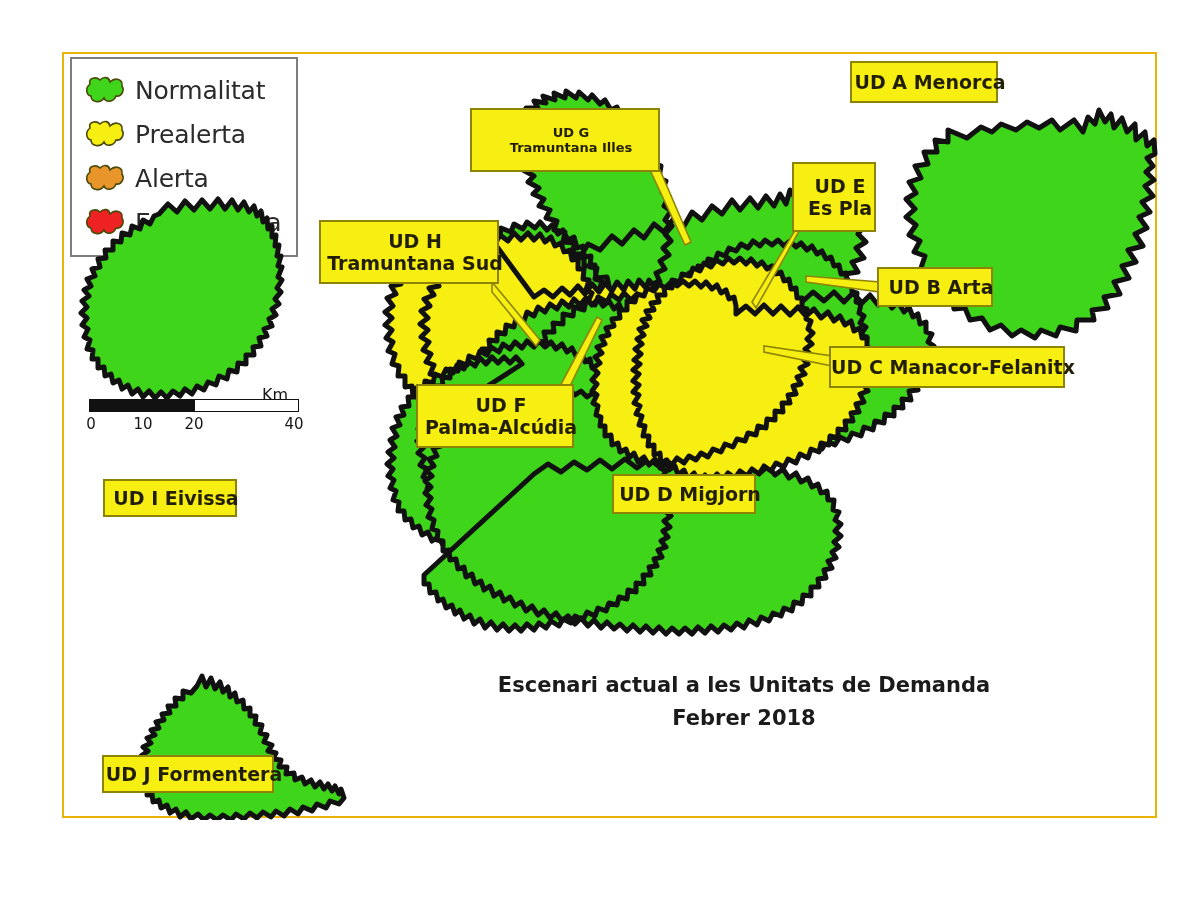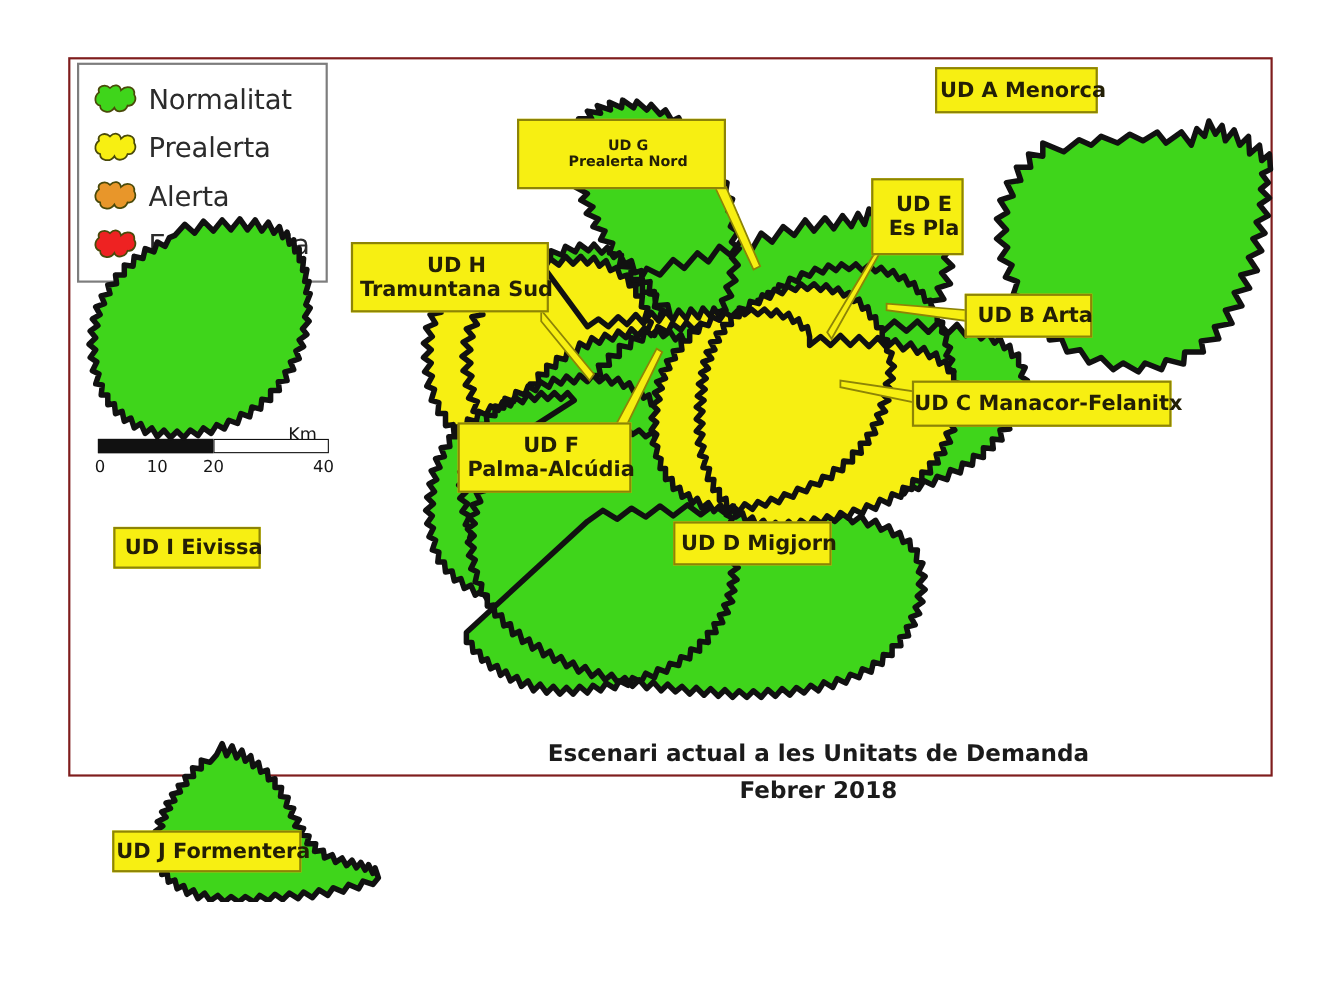--- a/index.html
+++ b/index.html
@@ -15,22 +15,22 @@
     height: 900px;
     background: #ffffff;
     overflow: hidden;
   }
   
   #map-frame {
     position: absolute;
     left: 62px;
     top: 52px;
     width: 1095px;
-    height: 654px;
-    border: 2px solid #7f1d1d;
+    height: 766px;
+    border: 2px solid #eab308;
     background: #ffffff;
     box-sizing: border-box;
   }
   
   #legend {
     position: absolute;
     left: 6px;
     top: 3px;
     width: 228px;
     height: 200px;
@@ -531,21 +531,21 @@
       <div class="sb-tick" style="left:105px;">20</div>
       <div class="sb-tick" style="left:205px;">40</div>
     </div>
 
     <div class="callout" style="left:786px; top:7px; width:148px; height:42px; font-size:19px;">
       <span>UD A Menorca</span>
     </div>
 
     <div class="callout" style="left:406px; top:54px; width:190px; height:64px; font-size:13px;">
       <span>UD G</span>
-      <span>Prealerta Nord</span>
+      <span>Tramuntana Illes</span>
     </div>
 
     <div class="callout" style="left:255px; top:166px; width:180px; height:64px; font-size:19px;">
       <span>UD H</span>
       <span>Tramuntana Sud</span>
     </div>
 
     <div class="callout" style="left:728px; top:108px; width:84px; height:70px; font-size:19px;">
       <span>UD E</span>
       <span>Es Pla</span>

